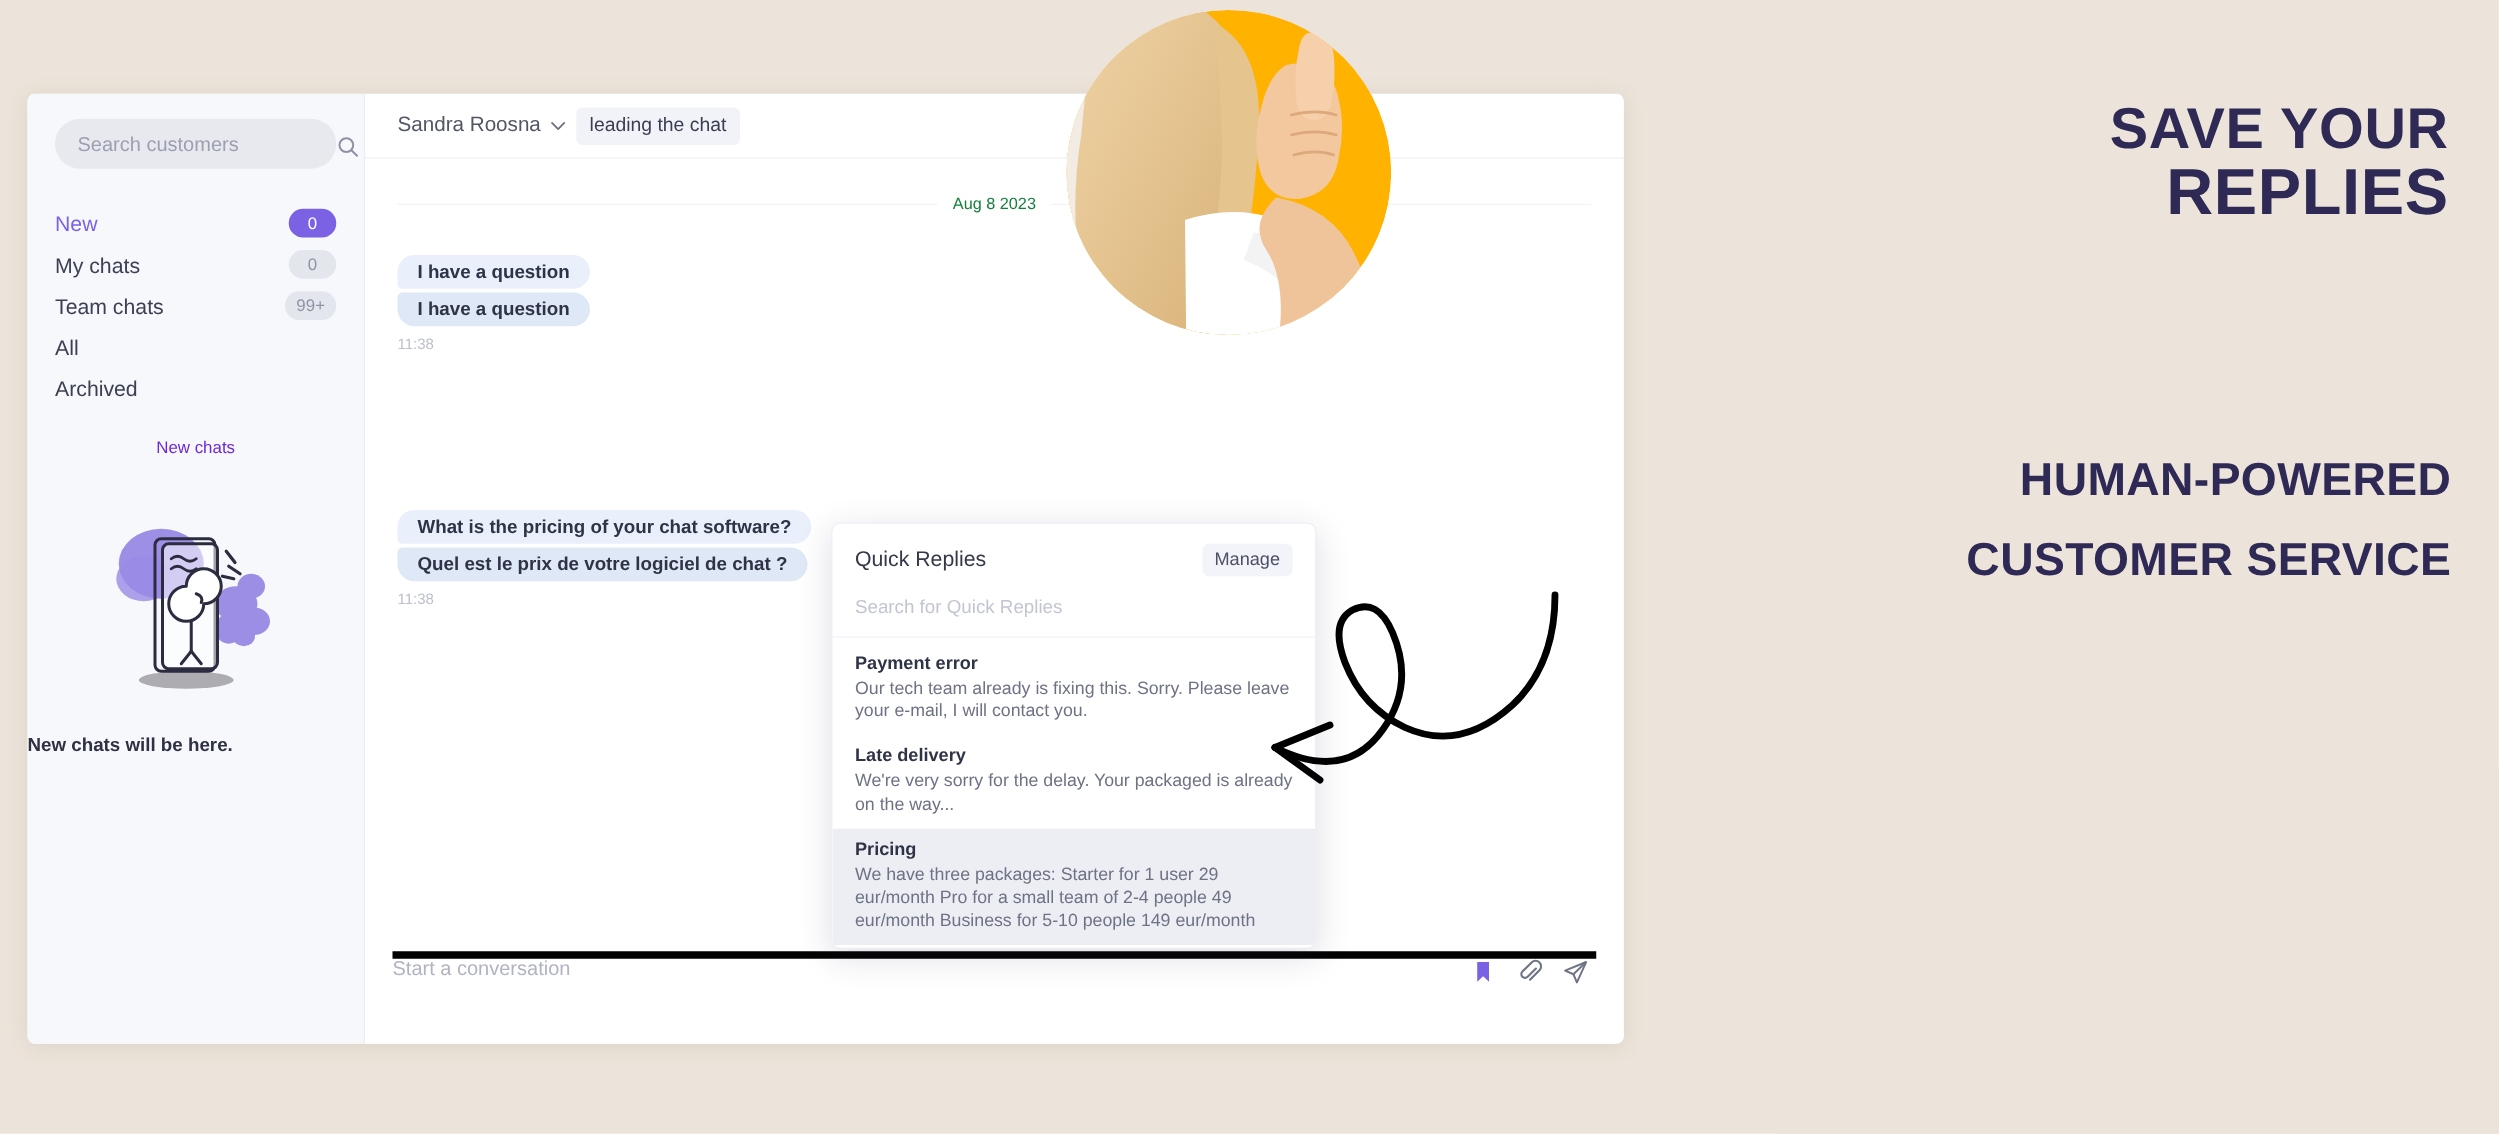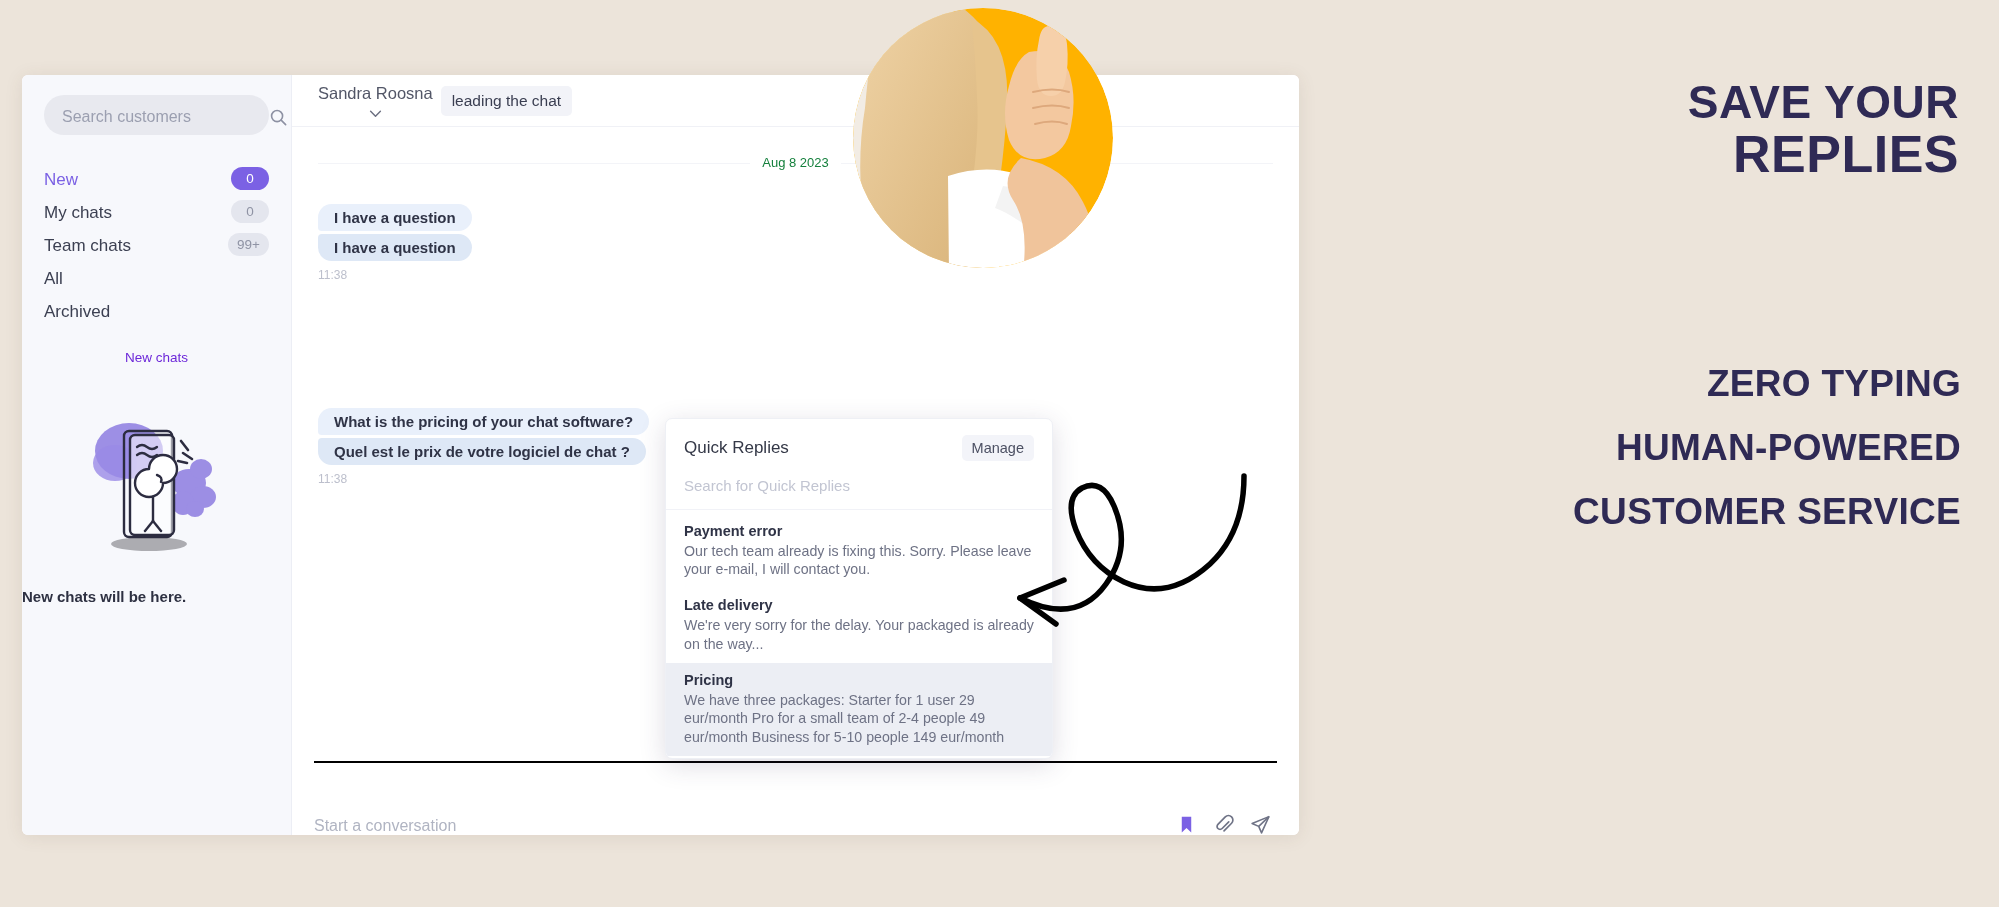--- a/index.html
+++ b/index.html
@@ -114,21 +114,20 @@
     border-bottom: 1px solid #f0f1f6;
     gap: 8px;
   }
   .agent-name {
     font-size: 16.5px;
     color: #525667;
     display: flex;
     align-items: center;
     gap: 7px;
     cursor: pointer;
-    flex-direction: column;
   }
   .chev { width: 13px; height: 8px; display:block; }
   .role-chip {
     background: #f2f3f8;
     border-radius: 5px;
     padding: 6px 11px;
     font-size: 15.5px;
     color: #3a3e51;
   }
 
@@ -179,24 +178,24 @@
     color: #bcbfcc;
     margin-top: 7px;
   }
 
   
   .gap { height: 96px; }
 
   
   .composer {
     height: 74px;
-    border-top: 2px solid #000000;
+    border-top: 6px solid #000000;
     margin: 0 22px;
     display: flex;
-    align-items: flex-end;
+    align-items: flex-start;
   }
   .composer-input {
     flex: 1;
     border: none;
     outline: none;
     background: transparent;
     font-size: 16px;
     color: #3a3e51;
     font-family: "Liberation Sans", sans-serif;
   }
@@ -502,21 +501,20 @@
     </g>
   </svg>
 </div>
 
 <div class="promo">
   <div class="promo-h1">
     <span>SAVE YOUR</span>
     <span class="l2">REPLIES</span>
   </div>
   <div class="promo-h2">
-    <div>ZERO TYPING</div>
     <div>HUMAN-POWERED</div>
     <div>CUSTOMER SERVICE</div>
   </div>
 </div>
 
 <svg class="arrow-doodle" viewBox="0 0 250 165">
   <g fill="none" stroke="#000" stroke-width="5.5" stroke-linecap="round" stroke-linejoin="round">
     <path d="M12 128 q56 28 86 -14 q26 -36 8 -78 q-12 -28 -32 -18 q-18 10 -6 42 q14 36 48 52 q44 20 86 -18 q34 -32 34 -88"></path>
     <path d="M12 128 l44 -18"></path>
     <path d="M12 128 l36 26"></path>

